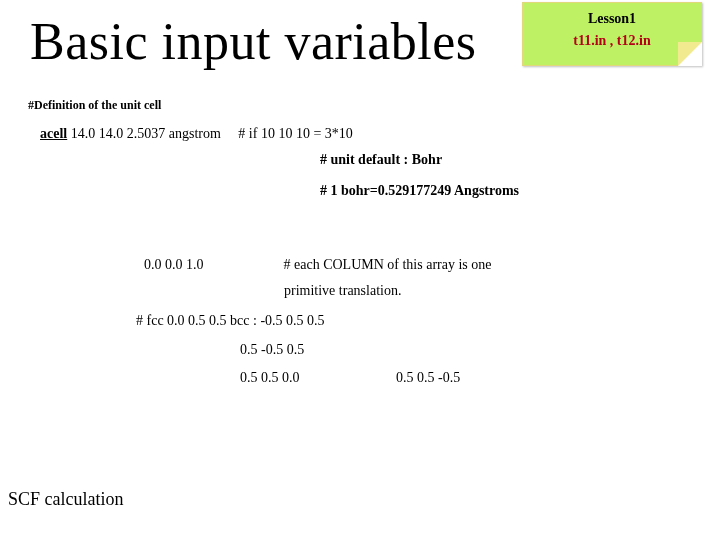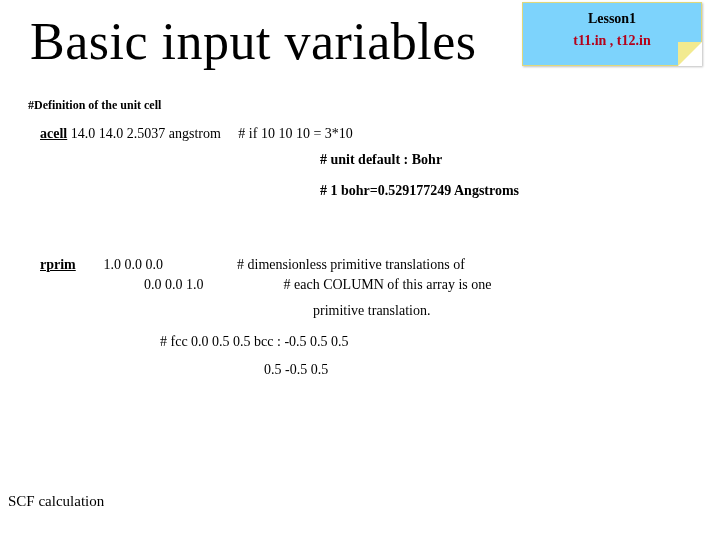--- a/index.html
+++ b/index.html
@@ -20,21 +20,21 @@
     font-size: 52px;
     font-weight: normal;
     letter-spacing: 0.5px;
   }
   .note {
     position: absolute;
     top: 2px;
     right: 18px;
     width: 178px;
     height: 62px;
-    background: #7dd3fc;
+    background: #bef264;
     border: 1px solid #e0d87a;
     box-shadow: 1px 1px 2px rgba(0,0,0,0.25);
     text-align: center;
     font-family: Georgia, serif;
   }
   .note::after {
     content: "";
     position: absolute;
     right: -1px;
     bottom: -1px;
@@ -84,37 +84,37 @@
   .rprim-sub {
     margin-left: 104px;
   }
   .rprim-sub .vals { display:inline-block; width: 96px; }
   .rprim-sub .cmt { display:inline-block; margin-left: 40px; }
 
   .after-rprim {
     margin-top: 6px;
     margin-left: 244px;
   }
-  .after-rprim div { margin-bottom: 4px; margin-left: 29px; }
+  .after-rprim div { margin-bottom: 4px; }
 
   .fcc-bcc {
     margin-top: 10px;
-    margin-left: 120px;
+    margin-left: 96px;
   }
   .fcc-row { display: flex; }
   .fcc-sub { margin-top: 8px; display: flex; margin-left: 104px;}
   .fcc-subcol1 { width: 156px; }
   .fcc-subcol2 { width: 180px; }
 
   .footer {
     position: absolute;
     left: 8px;
     bottom: 30px;
     font-family: Georgia, serif;
-    font-size: 15px;
+    font-size: 18px;
   }
 </style>
 </head>
 <body>
 
 <div class="title">Basic input variables</div>
 
 <div class="note">
   <div class="l1">Lesson1</div>
   <div class="l2">t11.in , t12.in</div>
@@ -130,38 +130,37 @@
     &nbsp;&nbsp;&nbsp;
     <span># if 10 10 10 = 3*10</span>
   </div>
   <div class="cmt-block1">
     <div># unit  default : Bohr</div>
     <div># 1 bohr=0.529177249 Angstroms</div>
   </div>
 
   <div class="gap"></div>
 
-  <div class="rprim-line1">
-    <span class="kw bold under red">rprim</span>
-    <span class="rprim-vals1">1.0  0.0  0.0</span>
-    <span class="rprim-cmt1"># dimensionless primitive translations of</span>
-  </div>
   <div class="rprim-sub">
     <span class="vals">0.0  0.0  1.0</span>
     <span class="cmt"># each COLUMN of this array is one</span>
   </div>
 
   <div class="after-rprim">
     <div>primitive translation.</div>
   </div>
 
   <div class="fcc-bcc">
     <div class="fcc-row">
       <span># fcc 0.0 0.5 0.5   bcc  :  -0.5 0.5 0.5</span>
     </div>
     <div class="fcc-sub">
       <span class="fcc-subcol2">0.5 -0.5 0.5</span>
     </div>
+    <div class="fcc-sub">
+      <span class="fcc-subcol1">0.5 0.5 0.0</span>
+      <span class="fcc-subcol2">0.5 0.5 -0.5</span>
+    </div>
   </div>
 
 </div>
 
 <div class="footer">SCF calculation</div>
 
 </body></html>

